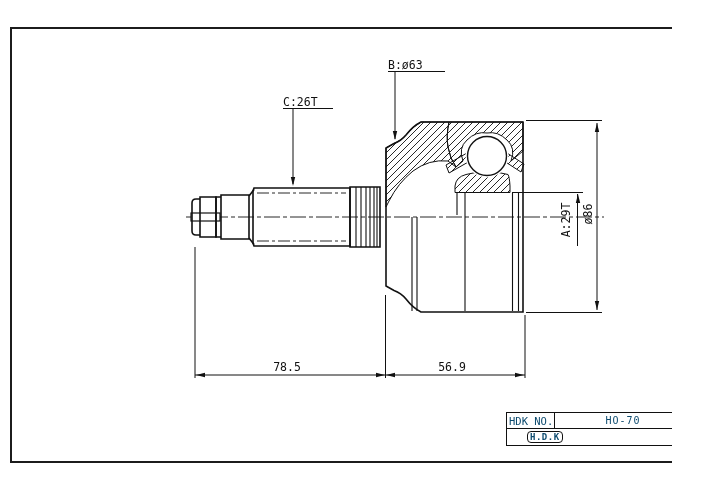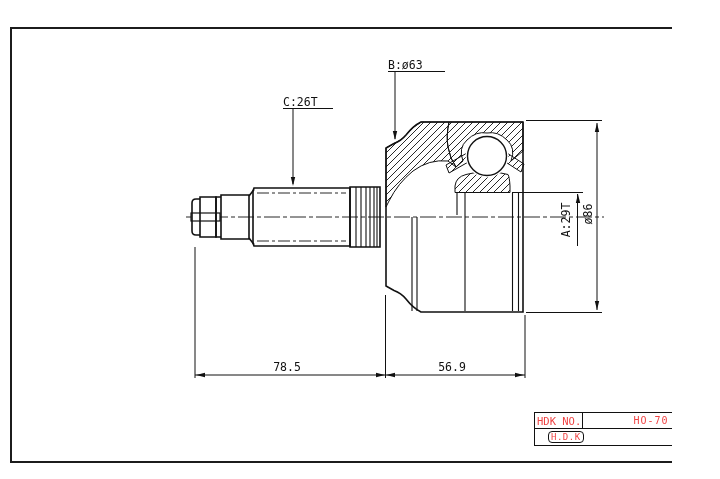--- a/index.html
+++ b/index.html
@@ -1,33 +1,33 @@
 <!DOCTYPE html>
 <html><head>
 <meta charset="utf-8">
 <style>
   html,body{margin:0;padding:0;background:#fff;}
   #page{position:relative;width:672px;height:479px;background:#fff;overflow:hidden;
-        font-family:"DejaVu Sans Mono","Liberation Mono",monospace;color:#ef4444;}
+        font-family:"DejaVu Sans Mono","Liberation Mono",monospace;color:#0c4a6e;}
   #frame{position:absolute;left:10px;top:27px;width:680px;height:436px;
          border:2px solid #1c1c1c;box-sizing:border-box;}
   svg{position:absolute;left:0;top:0;}
   svg text{font-family:"DejaVu Sans Mono","Liberation Mono",monospace;fill:#111;}
-  .tblock{position:absolute;left:534px;top:412px;width:186px;border:1.6px solid #111;
+  .tblock{position:absolute;left:506px;top:412px;width:186px;border:1.6px solid #111;
           box-sizing:border-box;background:#fff;}
   .tb-row{display:flex;height:15.4px;border-top:1.4px solid #111;align-items:center;}
   .tb-row:first-child{border-top:none;}
   .tb-label{width:47px;box-sizing:border-box;padding-left:2px;font-size:10.5px;
             white-space:nowrap;display:flex;align-items:center;}
   .tb-label.center{justify-content:center;padding-left:0;}
   .tb-value{flex:1;border-left:1.4px solid #111;font-size:10px;letter-spacing:1px;
             height:100%;display:flex;align-items:center;justify-content:center;
             white-space:nowrap;box-sizing:border-box;}
   .logo-box{border:1.3px solid #111;border-radius:4px;font-size:9px;letter-spacing:.5px;
-            padding:0 2px;line-height:10.5px;display:inline-block;margin-left:11px;}
+            padding:0 2px;line-height:10.5px;display:inline-block;margin-left:18px;font-weight:bold;}
 </style>
 </head>
 <body>
 
 <div id="page">
   <div id="frame"></div>
 
   <svg width="720" height="479" viewBox="0 0 720 479">
     <defs>
       <pattern id="hatch" width="7" height="7" patternUnits="userSpaceOnUse">

